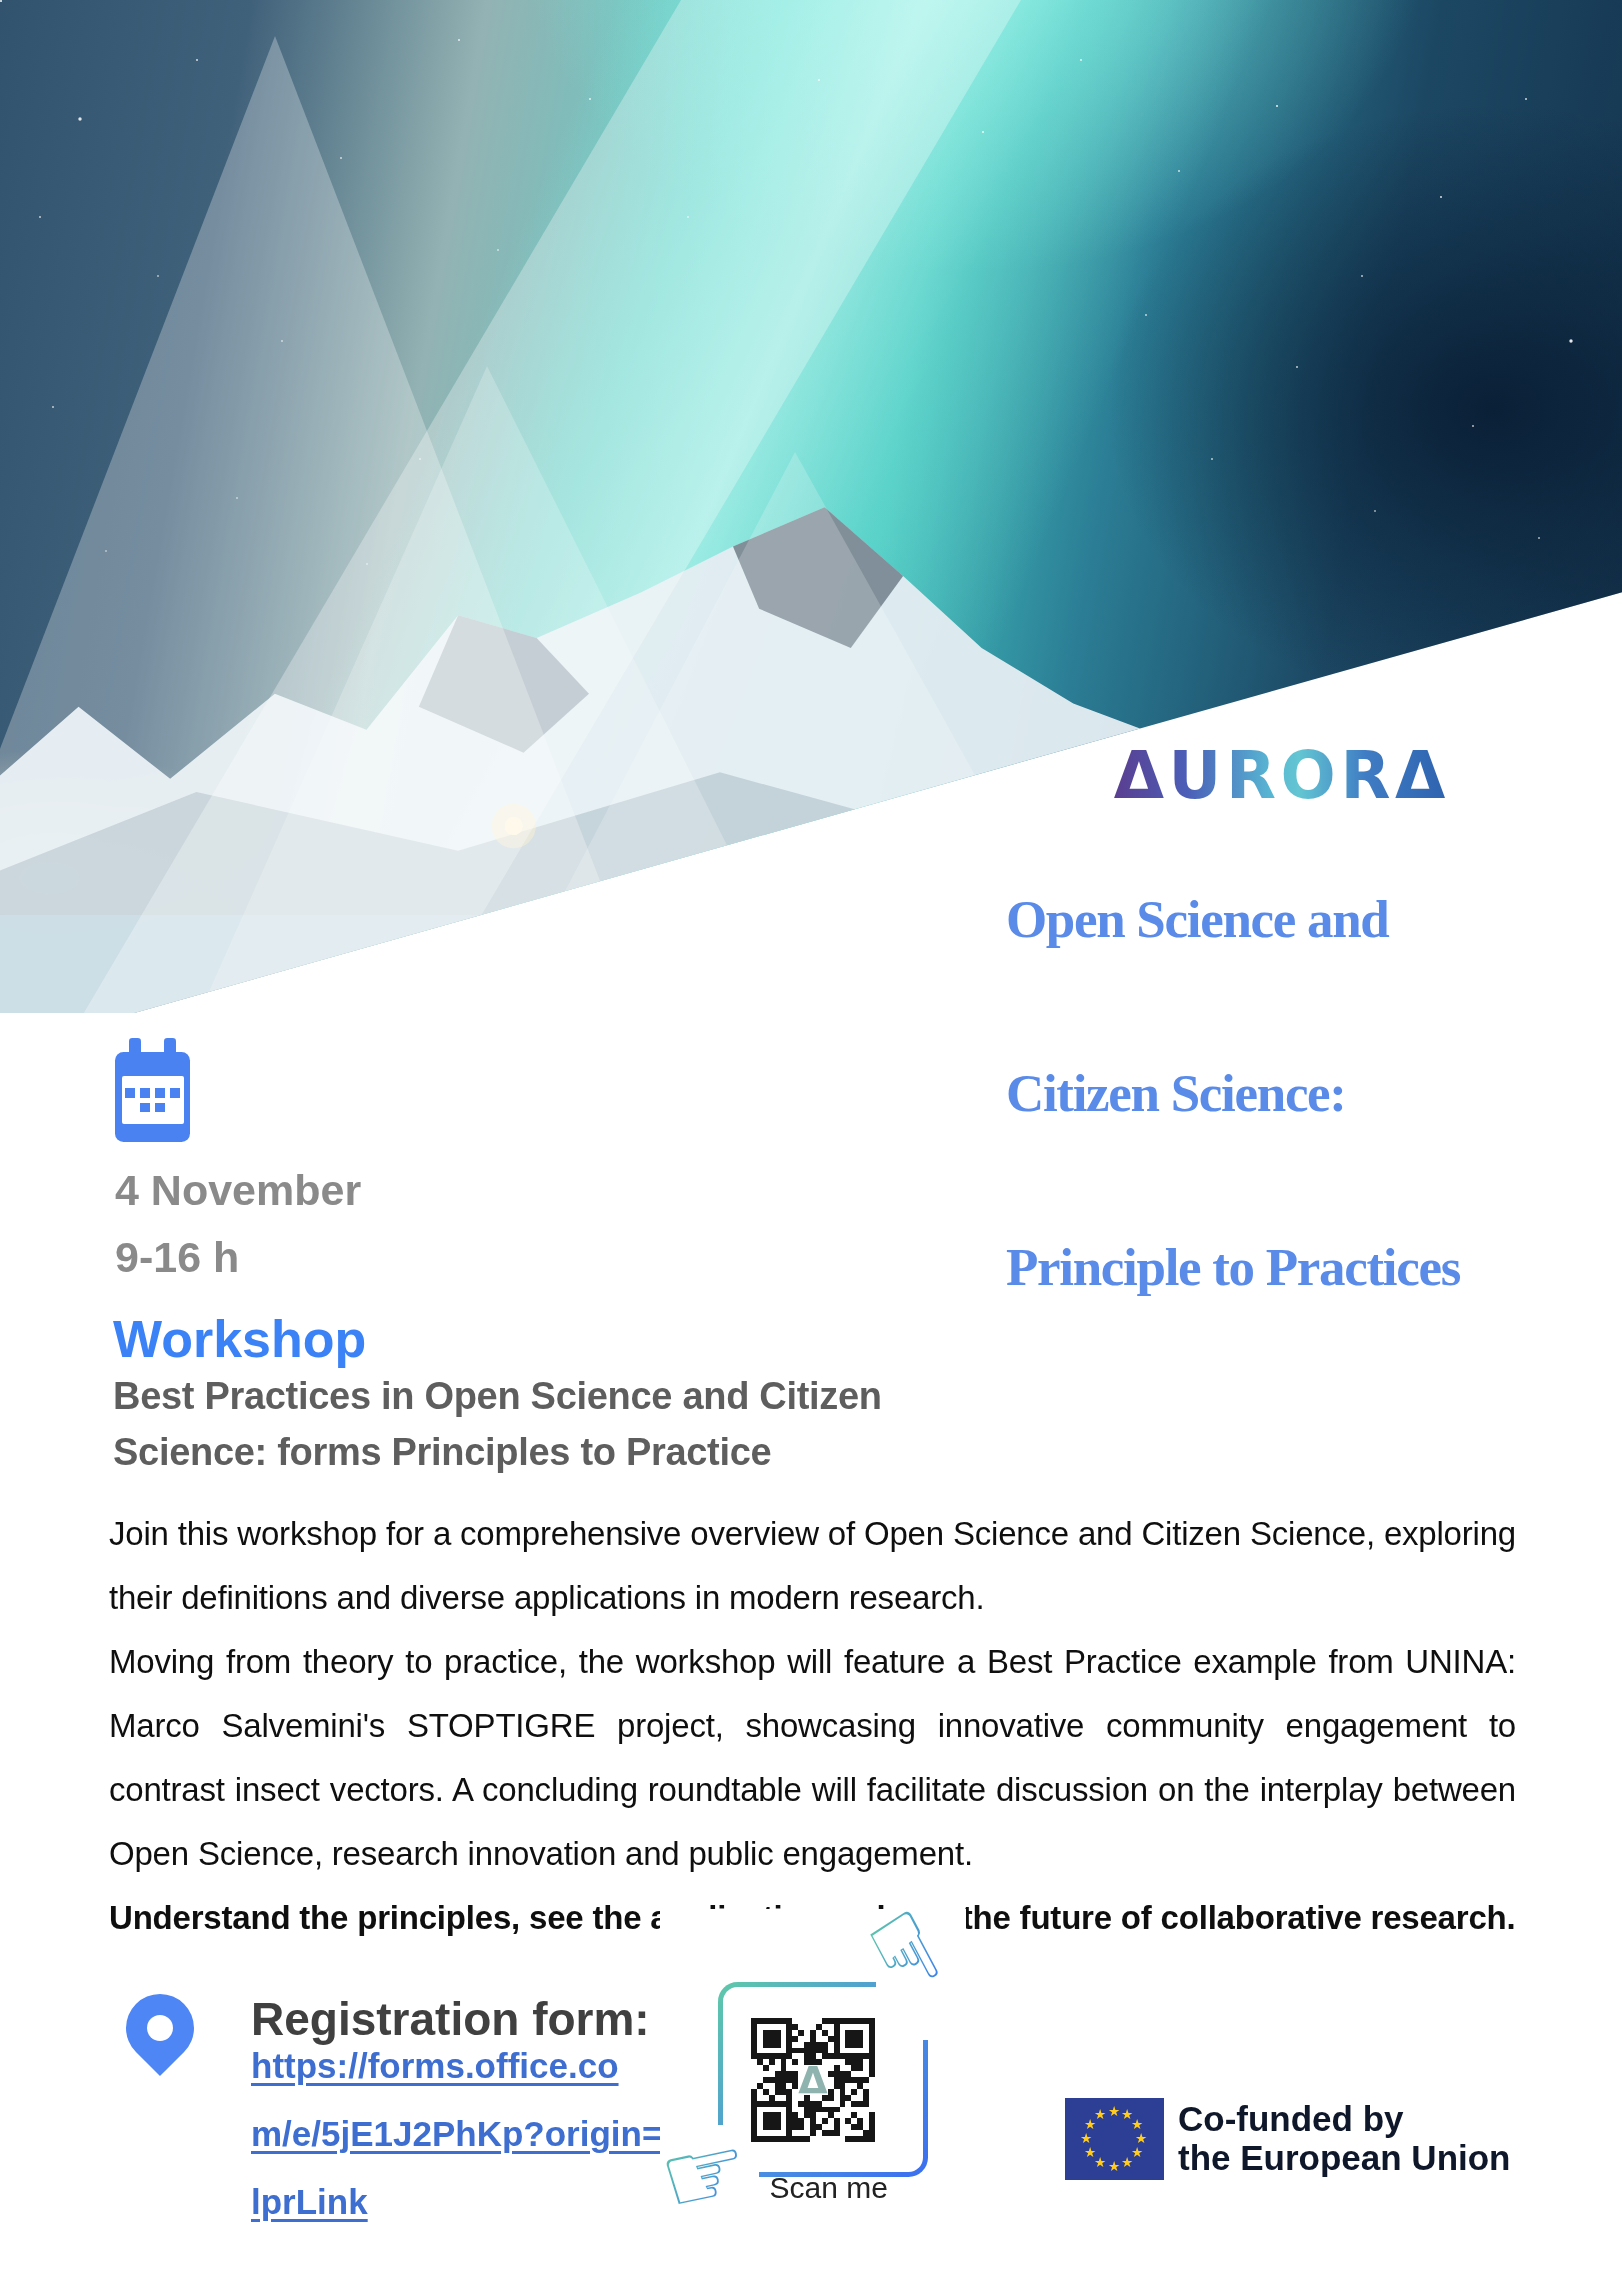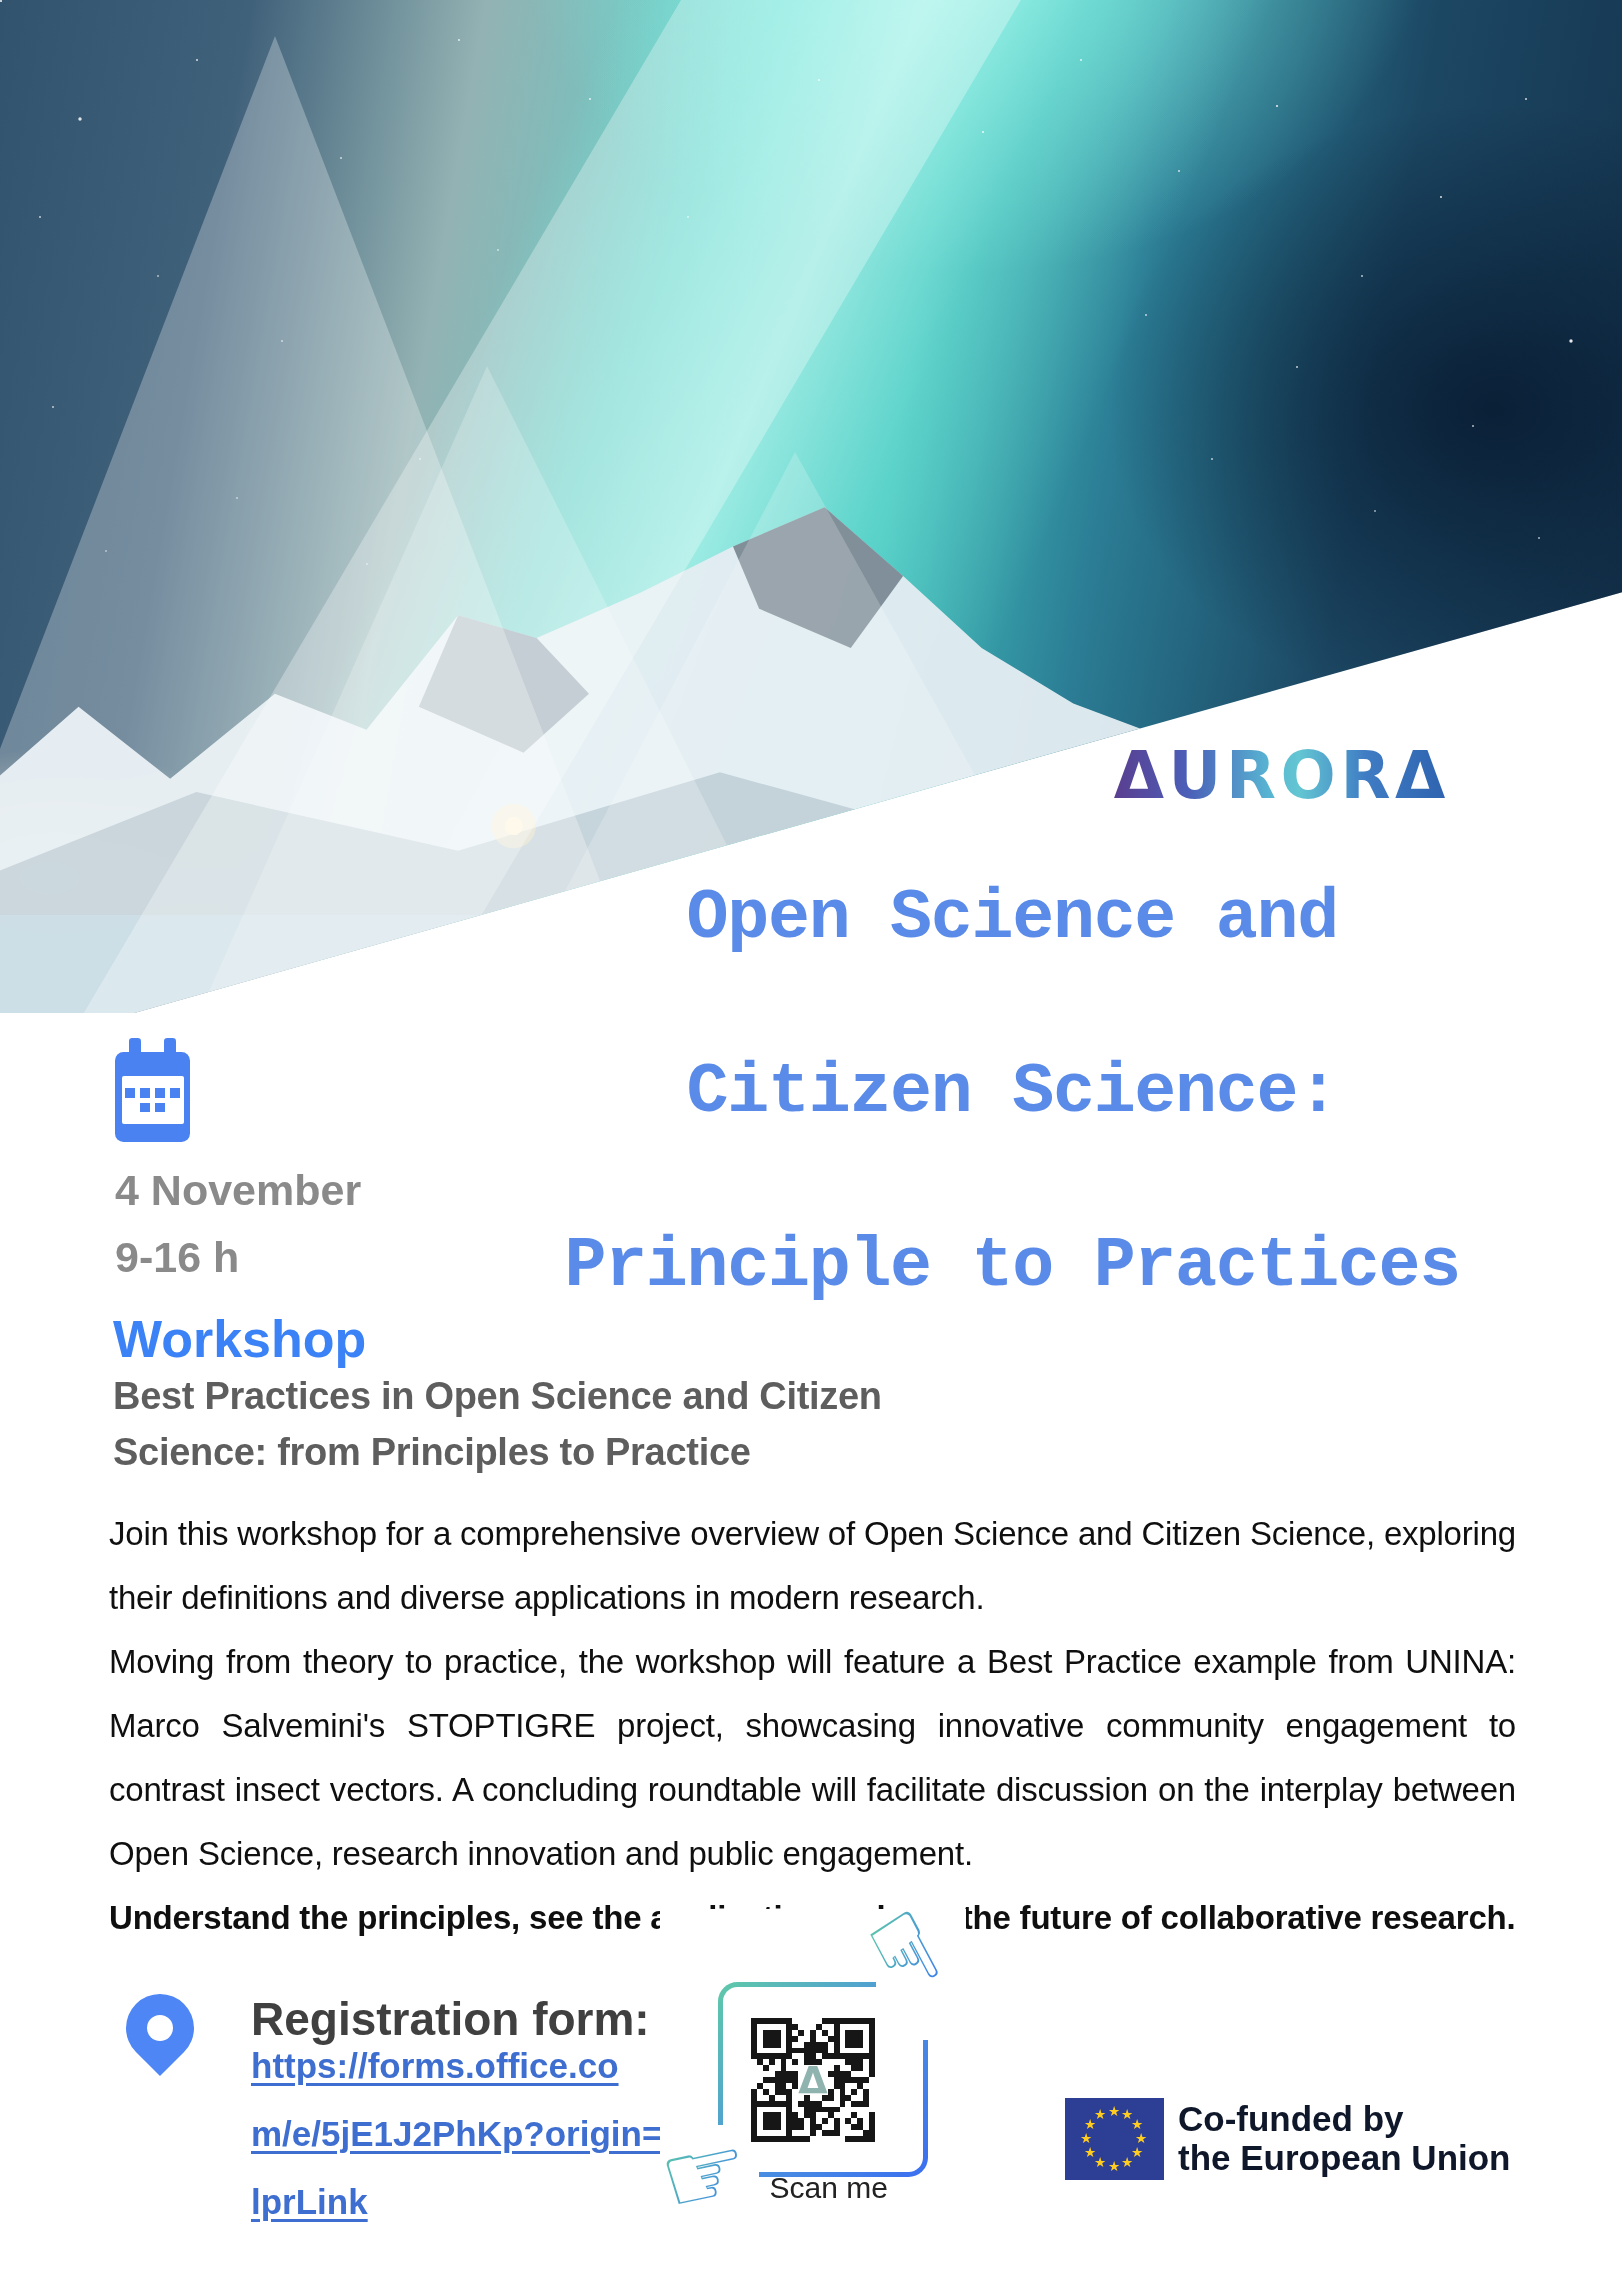--- a/index.html
+++ b/index.html
@@ -34,22 +34,22 @@
   .tri-band{opacity:.30;clip-path:polygon(681px 0,1021px 0,419px 1021px,79px 1021px);}
   .tri-1{opacity:.28;clip-path:polygon(275px 36px,654px 1021px,-105px 1021px);}
   .tri-2{opacity:.22;clip-path:polygon(487px 366px,815px 1021px,196px 1021px);}
   .tri-3{opacity:.20;clip-path:polygon(795px 452px,1112px 1021px,497px 1021px);}
 
   
   .brand{position:absolute;top:738px;right:56px;font-family:"DejaVu Sans",sans-serif;
          font-weight:800;font-size:65px;letter-spacing:4.6px;
          background:linear-gradient(90deg,#5a3e90 0%,#4b5fb8 22%,#57b4d2 46%,#63c6d2 55%,#3f7cc4 75%,#2e62ae 100%);
          -webkit-background-clip:text;background-clip:text;color:transparent;}
-  .title{position:absolute;top:832px;right:46px;text-align:center;
-         font-family:Liberation Mono, monospace;font-weight:800;font-size:70px;
+  .title{position:absolute;top:832px;right:46px;text-align:left;
+         font-family:Liberation Serif, serif;font-weight:800;font-size:53px;
          line-height:174px;letter-spacing:-1.3px;color:#5a8be8;white-space:nowrap;}
   .title span{display:block;}
 
   
   .calendar-icon{position:absolute;left:115px;top:1038px;width:75px;height:105px;}
   .cal-tab{position:absolute;top:0;width:11.8px;height:26px;background:#4b82f2;border-radius:3.3px;}
   .cal-tab.l{left:14.4px}.cal-tab.r{right:14.4px}
   .cal-body{position:absolute;top:14.4px;left:0;width:75px;height:90px;background:#4b82f2;border-radius:8.5px;}
   .cal-inner{position:absolute;top:38px;left:6.5px;width:62px;height:43px;background:#fff;border-radius:2px;
              display:flex;flex-wrap:wrap;align-content:center;justify-content:center;gap:5.2px;padding:2.6px 0;}
@@ -150,21 +150,21 @@
       </span>
   </div>
   <div class="event-block">
     <span>4 November</span>
     <span>9-16 h</span>
   </div>
 
   <div class="workshop-label">Workshop</div>
   <div class="subtitle">
     <span>Best Practices in Open Science and Citizen</span>
-    <span>Science: from Principles to Practice</span>
+    <span>Science: forms Principles to Practice</span>
   </div>
 
   <div class="description">
     <p>Join this workshop for a comprehensive overview of Open Science and Citizen Science, exploring their definitions and diverse applications in modern research.</p>
     <p>Moving from theory to practice, the workshop will feature a Best Practice example from UNINA: Marco Salvemini's STOPTIGRE project, showcasing innovative community engagement to contrast insect vectors. A concluding roundtable will facilitate discussion on the interplay between Open Science, research innovation and public engagement.</p>
     <p class="bold">Understand the principles, see the applications, shape the future of collaborative research.</p>
   </div>
 
   <div class="pin-icon">
     <span class="pin-body"></span>

